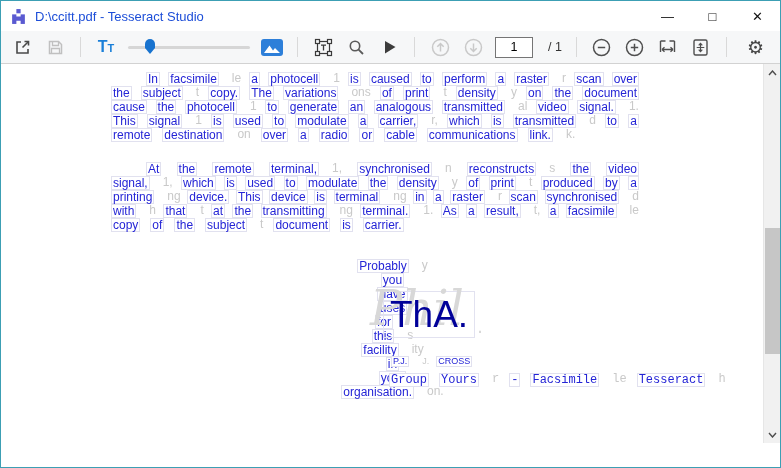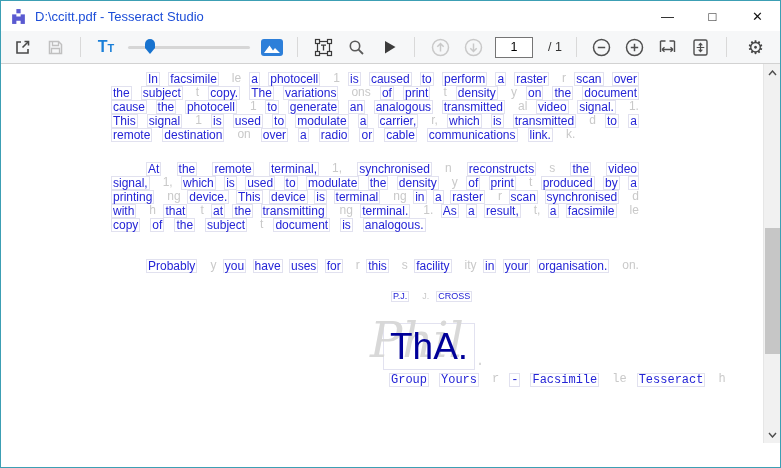--- a/index.html
+++ b/index.html
@@ -570,26 +570,26 @@
               <span class="wb">subject</span>
               <span class="wg">t</span>
             </span>
             <span class="w">
               <span class="wb">document</span>
             </span>
             <span class="w">
               <span class="wb">is</span>
             </span>
             <span class="w">
-              <span class="wb">analogous.</span>
+              <span class="wb">carrier.</span>
             </span>
           </div>
         </div>
         <div class="block b-body" style="margin-top: 27px;">
-          <div class="line justify full" style="padding-left: 35px;">
+          <div class="line justify full" style="padding-left: 35px; flex-direction: column;">
             <span class="w">
               <span class="wb">Probably</span>
               <span class="wg">y</span>
             </span>
             <span class="w">
               <span class="wb">you</span>
             </span>
             <span class="w">
               <span class="wb">have</span>
             </span>
@@ -613,32 +613,32 @@
             </span>
             <span class="w">
               <span class="wb">your</span>
             </span>
             <span class="w">
               <span class="wb">organisation.</span>
               <span class="wg">on.</span>
             </span>
           </div>
         </div>
+        <div class="block b-sig" style="margin-top: 18px; margin-left: 272px;"><span class="sig-box"><span class="sig-ghost">Phil</span><span class="sig-text">ThA.</span></span><span class="sig-ghost-dot">.</span></div>
         <div class="block b-small" style="margin-top: 18px; margin-left: 280px;">
           <div class="line">
             <span class="w">
               <span class="wb">P.J.</span>
               <span class="wg">J.</span>
             </span>
             <span class="w">
               <span class="wb">CROSS</span>
             </span>
           </div>
         </div>
-        <div class="block b-sig" style="margin-top: 18px; margin-left: 272px;"><span class="sig-box"><span class="sig-ghost">Phil</span><span class="sig-text">ThA.</span></span><span class="sig-ghost-dot">.</span></div>
         <div class="block b-body" style="margin-top: 3px; margin-left: 278px; font-family: Liberation Mono, monospace;">
           <div class="line">
             <span class="w">
               <span class="wb">Group</span>
             </span>
             <span class="w">
               <span class="wb">Yours</span>
               <span class="wg">r</span>
             </span>
             <span class="w">

